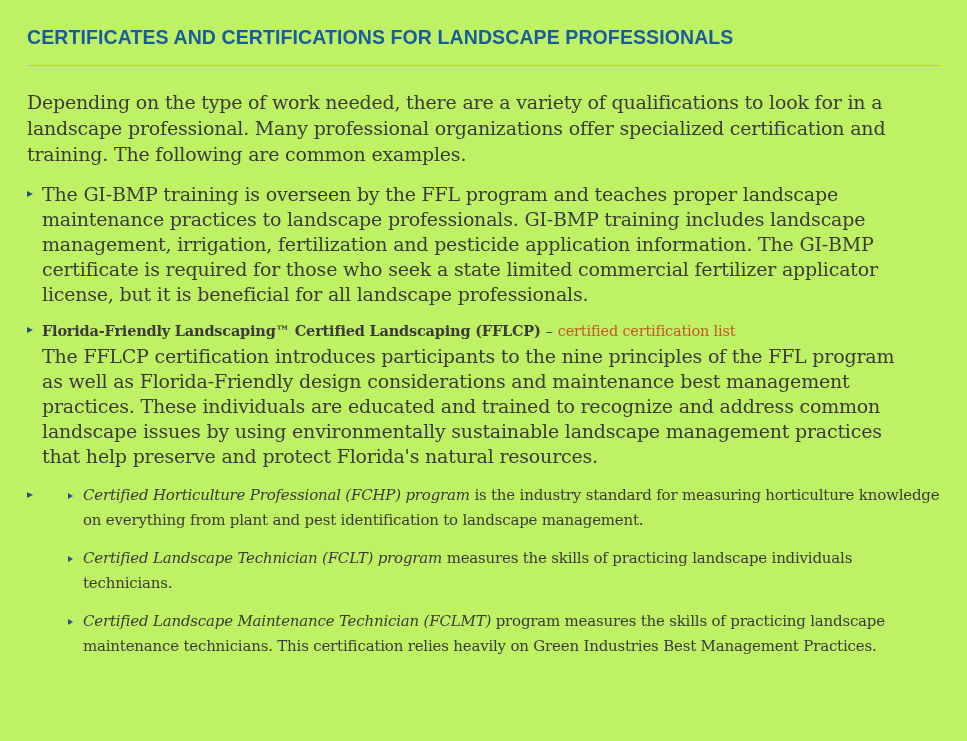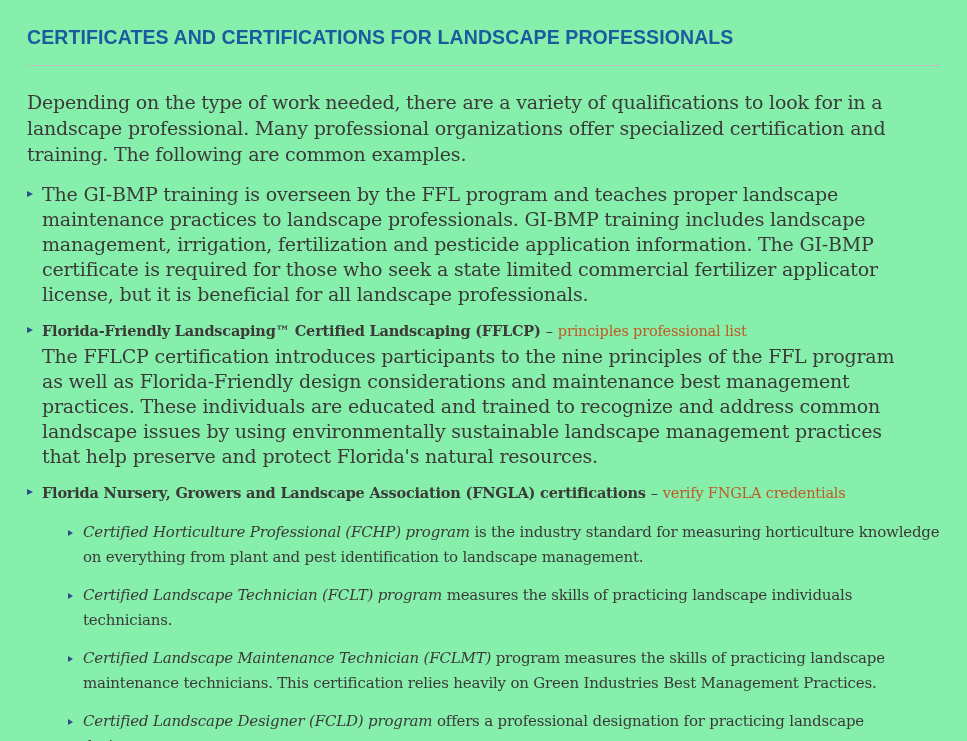--- a/index.html
+++ b/index.html
@@ -1,20 +1,20 @@
 <!DOCTYPE html>
 <html><head>
 <meta charset="utf-8">
 <style>
   html,body{margin:0;padding:0;background:#ffffff;}
   .page{
     position:relative;
     width:967px;height:741px;
     overflow:hidden;
-    background:#86efac;
+    background:#bef264;
     font-family:"DejaVu Serif","Liberation Serif",serif;
     color:#3c3a38;
     box-sizing:border-box;
     padding:24px 27px 0 27px;
     letter-spacing:-0.2px;
   }
   h1{
     margin:0 0 15px 0;
     font-family:"Liberation Sans","DejaVu Sans",sans-serif;
     font-weight:bold;
@@ -101,45 +101,38 @@
   <ul class="toplist">
 
     <li>
       <span class="tri"></span>
       <p class="desc">The GI-BMP training is overseen by the FFL program and teaches proper landscape maintenance practices to landscape professionals. GI-BMP training includes landscape management, irrigation, fertilization and pesticide application information. The GI-BMP certificate is required for those who seek a state limited commercial fertilizer applicator license, but it is beneficial for all landscape professionals.</p>
     </li>
 
     <li>
       <span class="tri"></span>
       <div class="sec-head">
-        <strong>Florida-Friendly Landscaping™ Certified Landscaping (FFLCP)</strong><span class="sep">–</span><a class="doc-link">principles professional list</a>
+        <strong>Florida-Friendly Landscaping™ Certified Landscaping (FFLCP)</strong><span class="sep">–</span><a class="doc-link">certified certification list</a>
       </div>
       <p class="desc">The FFLCP certification introduces participants to the nine principles of the FFL program as well as Florida-Friendly design considerations and maintenance best management practices. These individuals are educated and trained to recognize and address common landscape issues by using environmentally sustainable landscape management practices that help preserve and protect Florida's natural resources.</p>
     </li>
 
     <li>
       <span class="tri"></span>
-      <div class="sec-head">
-        <strong>Florida Nursery, Growers and Landscape Association (FNGLA) certifications</strong><span class="sep">–</span><a class="doc-link">verify FNGLA credentials</a>
-      </div>
 
       <ul class="sublist">
         <li>
           <span class="tri"></span>
           <em>Certified Horticulture Professional (FCHP) program</em><span> is the industry standard for measuring horticulture knowledge on everything from plant and pest identification to landscape management.</span>
         </li>
         <li>
           <span class="tri"></span>
           <em>Certified Landscape Technician (FCLT) program</em><span> measures the skills of practicing landscape individuals technicians.</span>
         </li>
         <li>
           <span class="tri"></span>
           <em>Certified Landscape Maintenance Technician (FCLMT)</em><span> program measures the skills of practicing landscape maintenance technicians. This certification relies heavily on Green Industries Best Management Practices.</span>
         </li>
-        <li>
-          <span class="tri"></span>
-          <em>Certified Landscape Designer (FCLD) program</em><span> offers a professional designation for practicing landscape designers.</span>
-        </li>
       </ul>
     </li>
 
   </ul>
 </div>
 
 </body></html>

